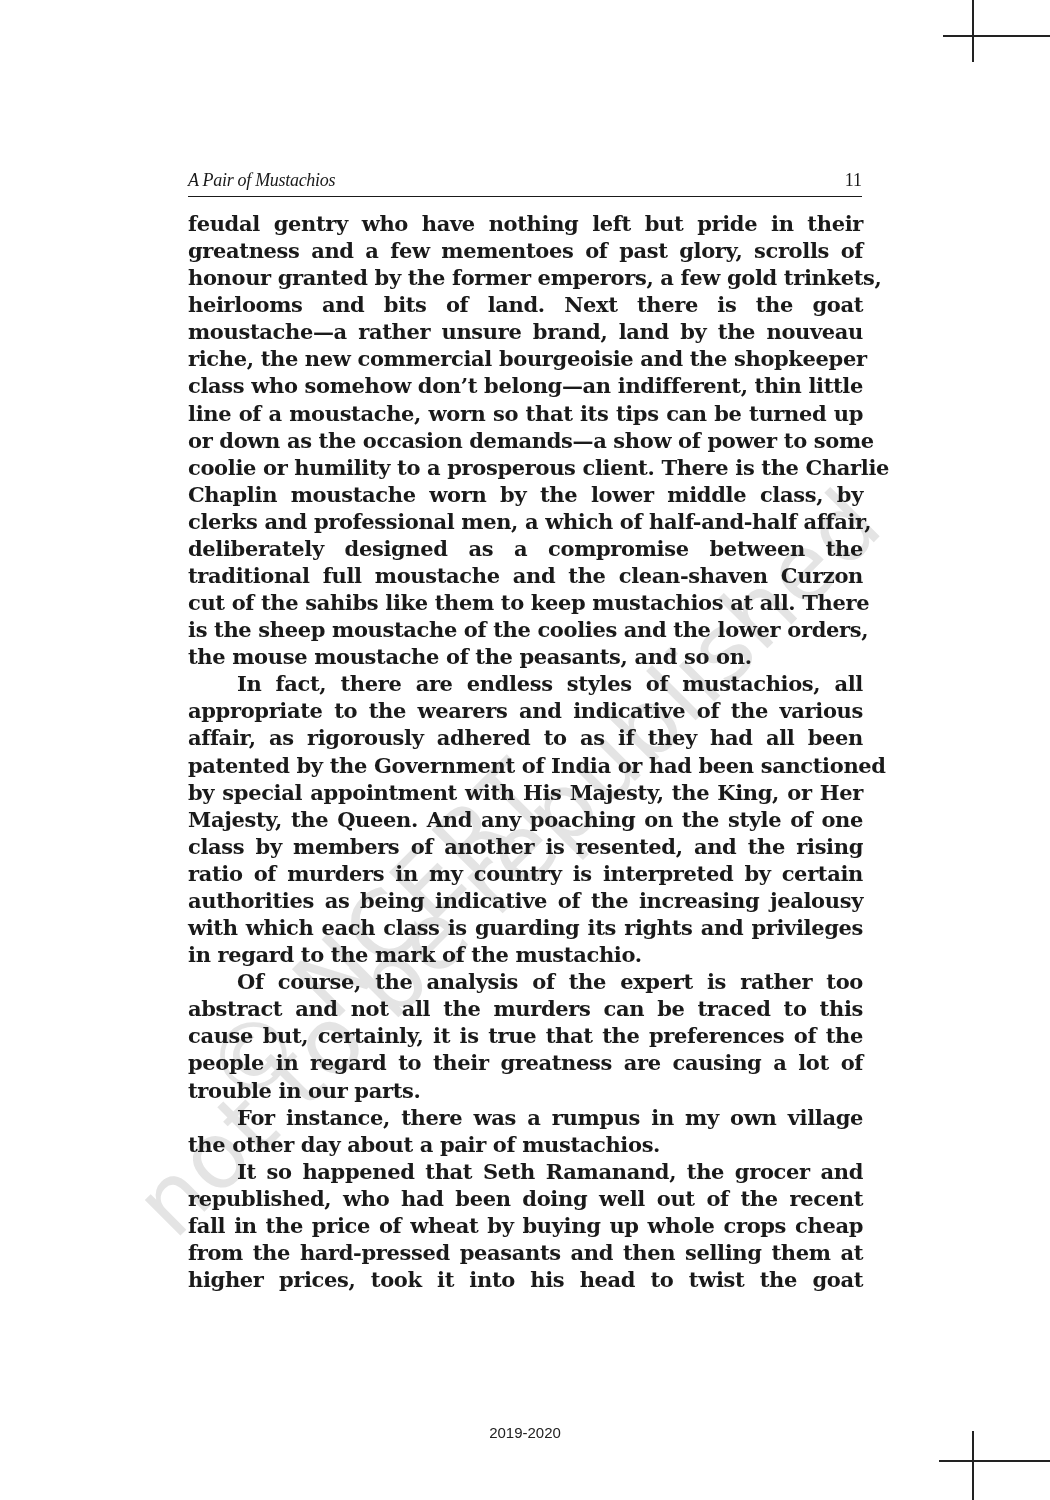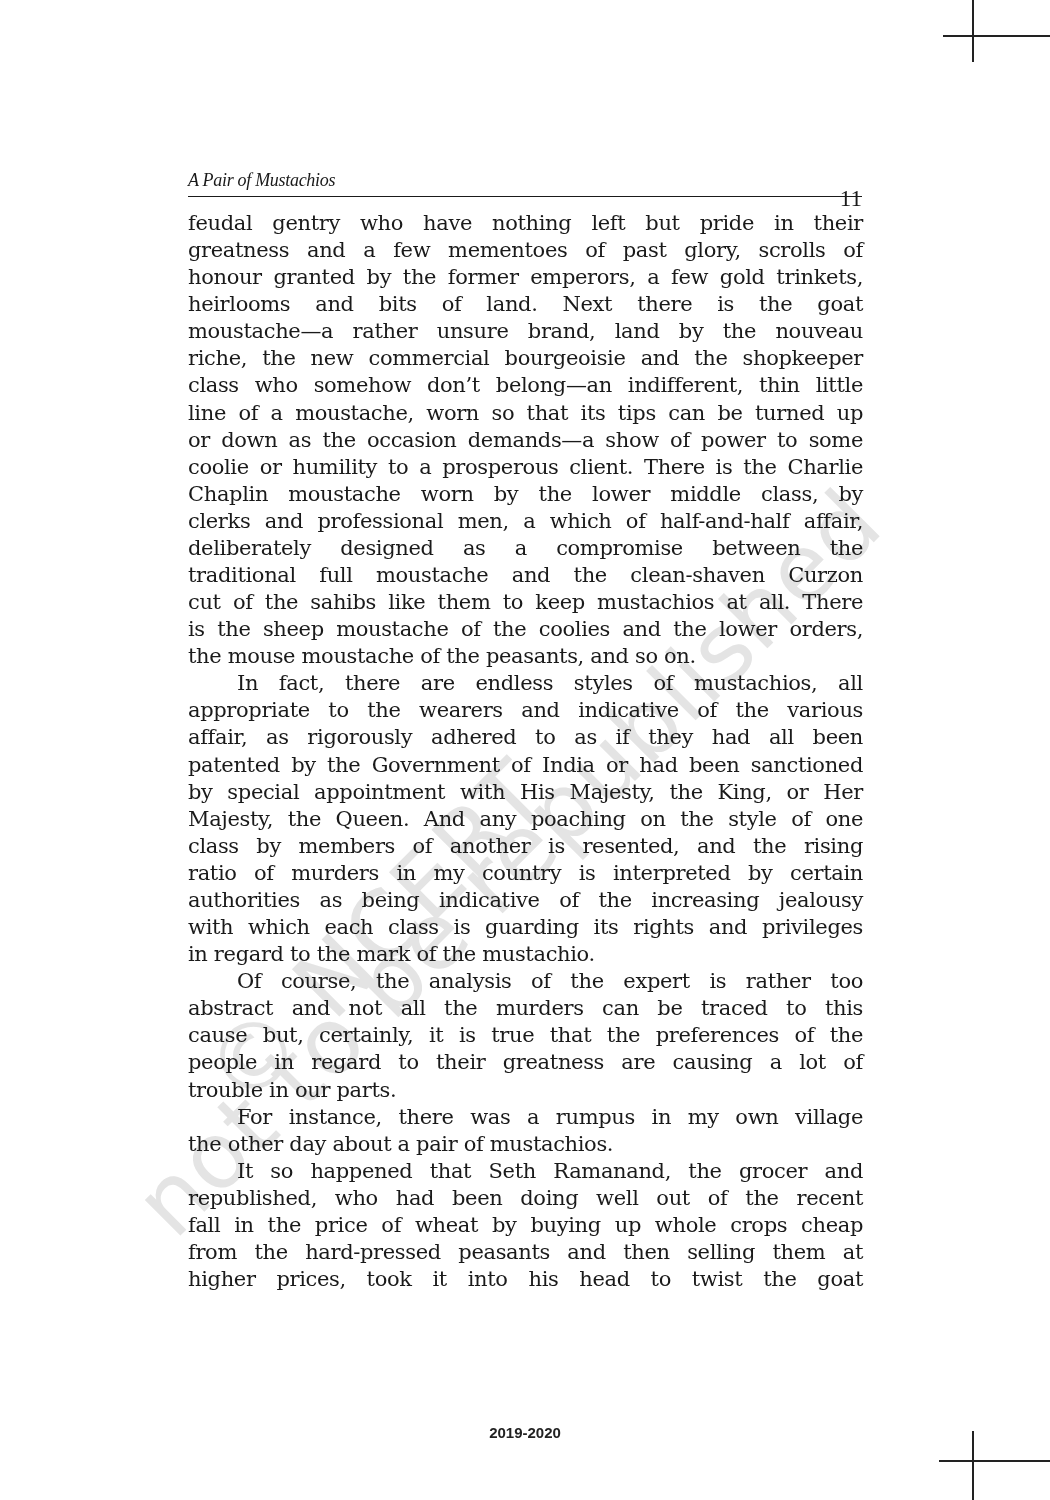--- a/index.html
+++ b/index.html
@@ -64,30 +64,30 @@
       font-family: "Liberation Serif", "DejaVu Serif", serif;
       font-style: italic;
       font-size: 18px;
       letter-spacing: -0.3px;
     }
     .page-number {
       position: absolute;
       right: 0;
       top: 2px;
       font-family: "Liberation Serif", "DejaVu Serif", serif;
-      font-size: 23px;
-      margin-top: 16px;
+      font-size: 18px;
     }
 
     .body-text {
       position: absolute;
       left: 188px;
       top: 210px;
       width: 675px;
       z-index: 1;
+      font-weight: bold;
     }
     .line {
       display: block;
       height: 27.08px;
       line-height: 27.08px;
       font-size: 21px;
       text-align: justify;
       text-align-last: justify;
       white-space: nowrap;
       letter-spacing: -0.35px;
@@ -102,21 +102,20 @@
 
     .footer-year {
       position: absolute;
       left: 0;
       width: 1050px;
       top: 1424px;
       text-align: center;
       font-family: "Liberation Sans", "DejaVu Sans", sans-serif;
       font-size: 15px;
       color: #222;
-      font-weight: bold;
     }
   </style>
 </head>
 <body>
 
 <div class="crop-mark crop-top-v"></div>
 <div class="crop-mark crop-top-h"></div>
 <div class="crop-mark crop-bot-v"></div>
 <div class="crop-mark crop-bot-h"></div>
 

